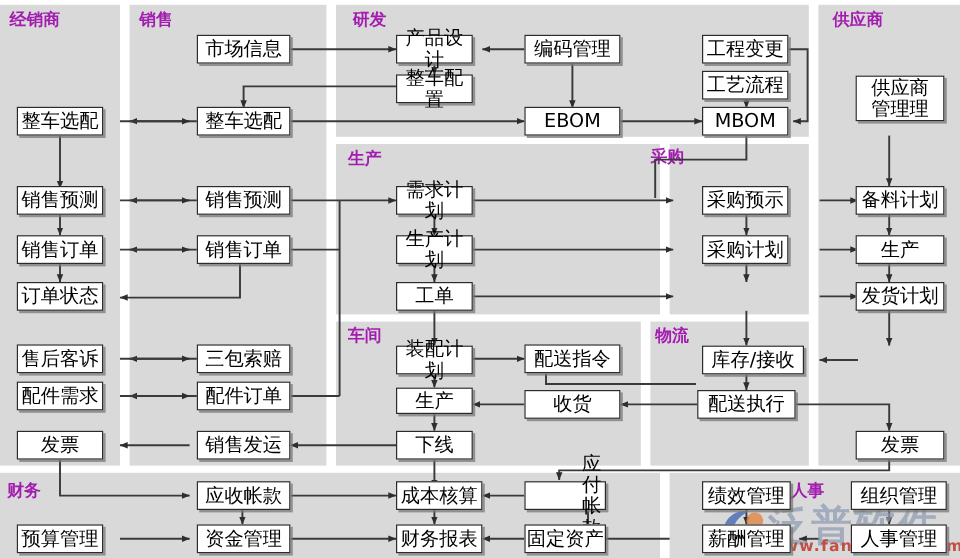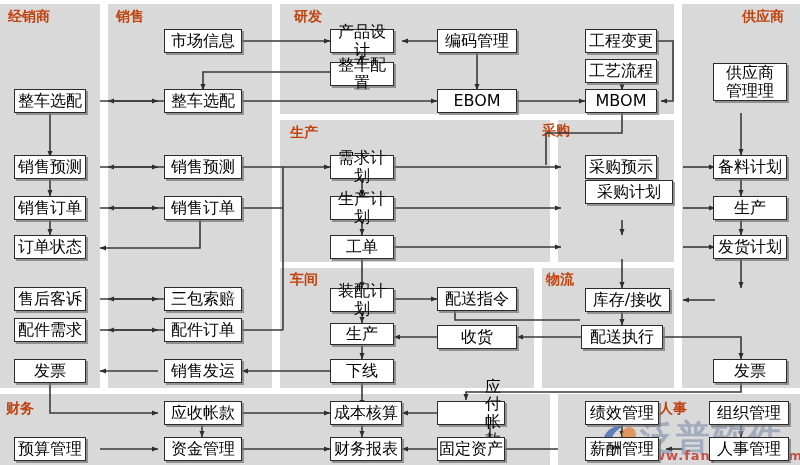--- a/index.html
+++ b/index.html
@@ -6,21 +6,21 @@
   html,body{margin:0;padding:0;background:#ffffff;}
   #canvas{
     position:relative;width:800px;height:465px;background:#ffffff;
     font-family:"DejaVu Sans","Liberation Sans",sans-serif;
     overflow:hidden;
   }
   .lane{
     position:absolute;background:#d9d9d9;
   }
   .lane-title{
-    position:absolute;font-weight:bold;font-size:14px;color:#c2410c;
+    position:absolute;font-weight:bold;font-size:14px;color:#a21caf;
     white-space:nowrap;letter-spacing:0px;
   }
   .node{
     position:absolute;background:#ffffff;border:1.5px solid #2b2b2b;
     box-shadow:2px 2px 0 0 rgba(120,120,120,0.75);
     display:flex;align-items:center;justify-content:center;
     font-size:16px;color:#000;text-align:center;line-height:1.1;
     box-sizing:border-box;
   }
   .node.two-line{line-height:1.15;}
@@ -50,21 +50,21 @@
   <div class="lane" style="left:280px;top:120px;width:270px; height:142px;"></div>
   <div class="lane" style="left:558px;top:120px;width:116px; height:142px;"></div>
   <div class="lane" style="left:280px;top:268px;width:254px; height:120px;"></div>
   <div class="lane" style="left:542px;top:268px;width:132px; height:120px;"></div>
   <div class="lane" style="left:0px;  top:394px;width:550px; height:71px;"></div>
   <div class="lane" style="left:558px;top:394px;width:242px; height:71px;"></div>
 
   <div class="lane-title" style="left:8px;  top:8px;">经销商</div>
   <div class="lane-title" style="left:116px;top:8px;">销售</div>
   <div class="lane-title" style="left:294px;top:8px;">研发</div>
-  <div class="lane-title" style="left:694px;top:8px;margin-left:48px;">供应商</div>
+  <div class="lane-title" style="left:694px;top:8px;">供应商</div>
   <div class="lane-title" style="left:290px;top:124px;">生产</div>
   <div class="lane-title" style="left:542px;top:122px;">采购</div>
   <div class="lane-title" style="left:290px;top:271px;">车间</div>
   <div class="lane-title" style="left:546px;top:271px;">物流</div>
   <div class="lane-title" style="left:6px;  top:400px;">财务</div>
   <div class="lane-title" style="left:659px;top:400px;">人事</div>
 
   <svg class="wires" viewBox="0 0 800 465">
     <defs>
       <marker id="ah" markerWidth="7" markerHeight="7" refX="6.4" refY="3" orient="auto" markerUnits="userSpaceOnUse">
@@ -252,21 +252,21 @@
   <div class="node" style="left:437px;top:89px;  width:80px; height:24px;">EBOM</div>
   <div class="node" style="left:437px;top:287px; width:80px; height:24px;text-align:right;">配送指令</div>
   <div class="node" style="left:437px;top:325px; width:80px; height:24px;">收货</div>
   <div class="node" style="left:437px;top:401px; width:68px; height:24px;padding-left:44px;">应付帐款</div>
   <div class="node" style="left:437px;top:437px; width:68px; height:24px;">固定资产</div>
 
   <div class="node" style="left:585px;top:29px;  width:72px; height:24px;">工程变更</div>
   <div class="node" style="left:585px;top:59px;  width:72px; height:24px;">工艺流程</div>
   <div class="node" style="left:585px;top:89px;  width:72px; height:24px;">MBOM</div>
   <div class="node" style="left:585px;top:155px; width:72px; height:24px;">采购预示</div>
-  <div class="node" style="left:585px;top:180px; width:88px; height:24px;">采购计划</div>
+  <div class="node" style="left:585px;top:196px; width:72px; height:24px;">采购计划</div>
   <div class="node" style="left:585px;top:288px; width:85px; height:24px;">库存/接收</div>
   <div class="node" style="left:581px;top:325px; width:82px; height:24px;">配送执行</div>
   <div class="node" style="left:585px;top:401px; width:74px; height:24px;">绩效管理</div>
   <div class="node" style="left:585px;top:437px; width:74px; height:24px;">薪酬管理</div>
 
   <div class="node two-line" style="left:713px;top:63px;  width:74px; height:38px; padding:0 6px;">供应商管理理</div>
   <div class="node" style="left:713px;top:155px; width:74px; height:24px;">备料计划</div>
   <div class="node" style="left:713px;top:196px; width:74px; height:24px;">生产</div>
   <div class="node" style="left:713px;top:235px; width:74px; height:24px;">发货计划</div>
   <div class="node" style="left:713px;top:359px; width:74px; height:24px;">发票</div>

